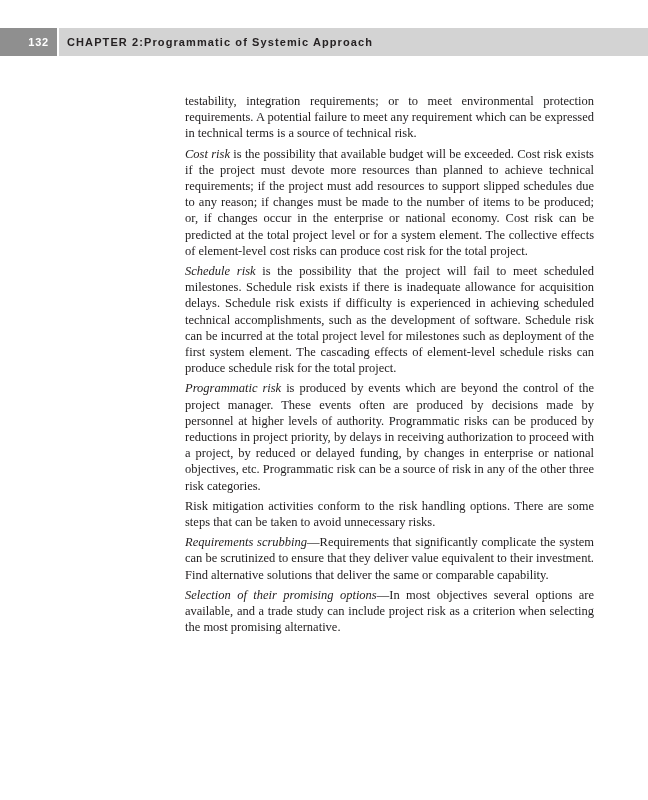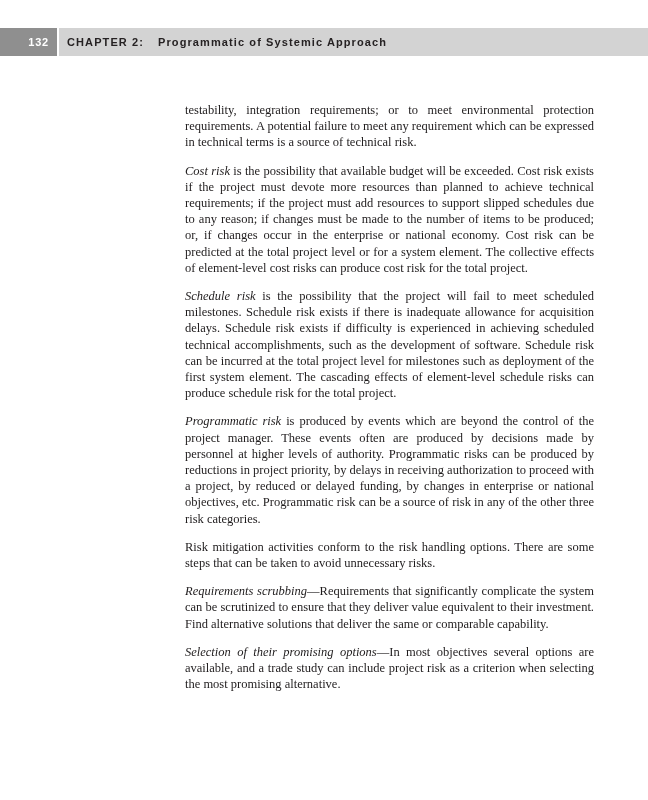--- a/index.html
+++ b/index.html
@@ -48,34 +48,33 @@
     display: flex;
     align-items: center;
     padding-left: 8px;
     color: #262223;
     font-size: 11px;
     font-weight: bold;
     letter-spacing: 1.1px;
     white-space: nowrap;
   }
   .chapter-label {
-    margin-right: 14px;
   }
   .text-column {
     position: absolute;
     left: 185px;
     top: 90px;
     width: 409px;
     font-size: 12.5px;
     line-height: 16.2px;
     text-align: justify;
     color: #1f1c1d;
   }
   .text-column p {
-    margin: 12px 0 4px 0;
+    margin: 3px 0 4px 0;
     padding: 0;
   }
   .text-column p em {
     font-style: italic;
   }
 </style>
 </head>
 <body>
 
 <div class="page">

